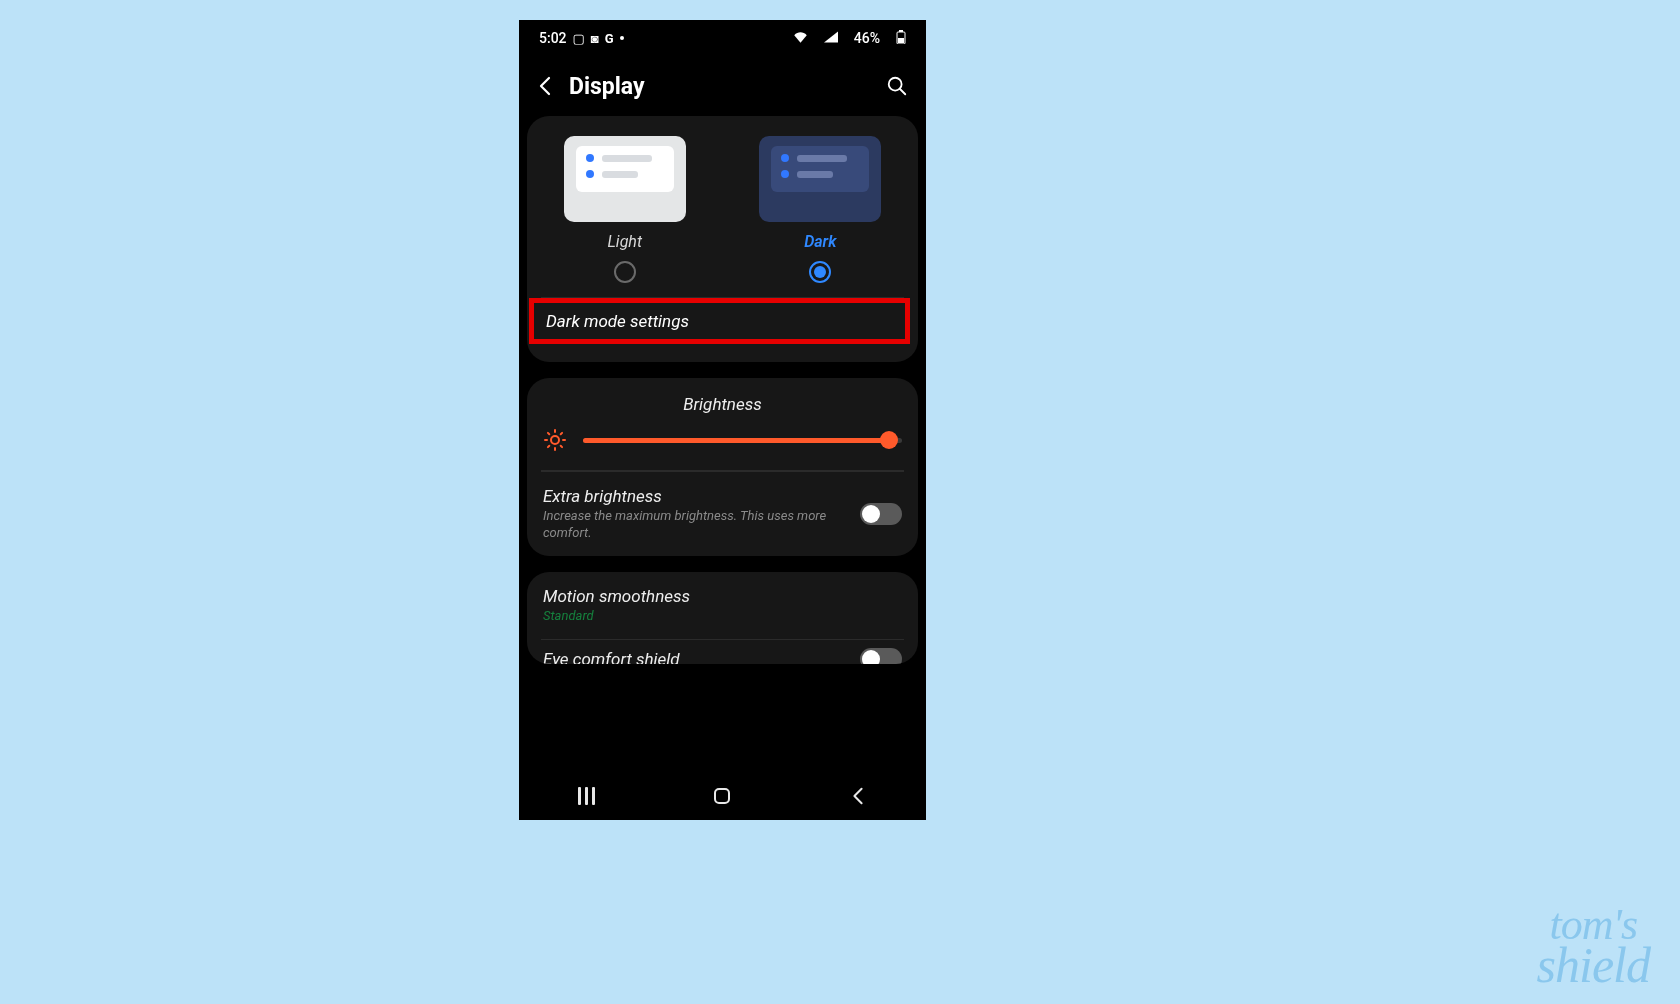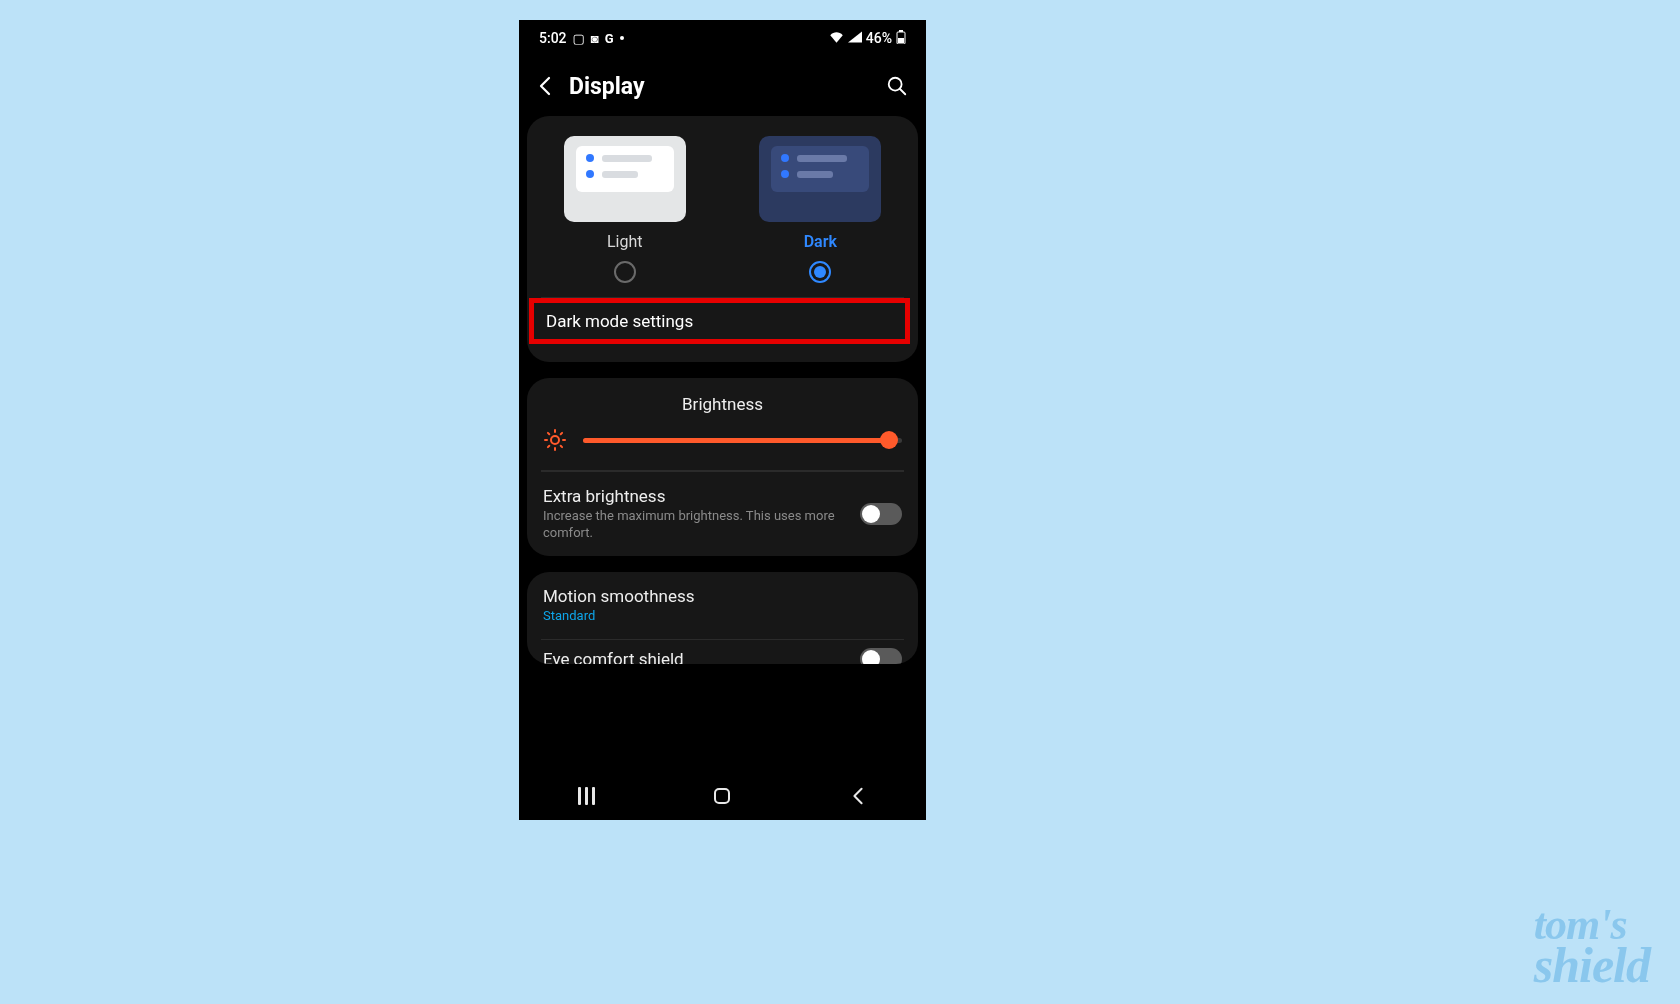--- a/index.html
+++ b/index.html
@@ -11,24 +11,24 @@
     position: relative;
     overflow: hidden;
   }
   .watermark {
     position: absolute;
     right: 30px;
     bottom: 18px;
     color: #8ac7ed;
     font-family: Georgia, serif;
     font-style: italic;
-    font-weight: 700;
+    font-weight: 400;
     font-size: 44px;
     line-height: 0.85;
-    text-align: left;
+    text-align: center;
     letter-spacing: -1px;
   }
   .watermark .line2 { font-size: 50px; }
   .phone {
     position: absolute;
     left: 519px;
     top: 20px;
     width: 407px;
     height: 800px;
     background: #000;
@@ -38,34 +38,34 @@
   .statusbar {
     height: 36px;
     display: flex;
     align-items: center;
     justify-content: space-between;
     padding: 0 20px;
     font-size: 14px;
     font-weight: 500;
   }
   .statusbar .left { display: flex; align-items: center; gap: 6px; }
-  .statusbar .right { display: flex; gap: 4px; }
+  .statusbar .right { display: flex; gap: 16px; }
   .glyph { font-size: 13px; line-height: 1; }
   .dot4 { width:4px; height:4px; border-radius:50%; background:#fff; display:inline-block; }
   .appbar {
     height: 60px;
     display: flex;
     align-items: center;
     padding: 0 16px 0 16px;
     gap: 14px;
   }
   .back-chevron { width: 20px; height: 22px; display:flex;align-items:center;justify-content:center; }
   .title { font-size: 23px; font-weight: 700; flex: 1; }
   .search-btn { width: 26px; height: 26px; display:flex;align-items:center;justify-content:center; }
-  .content { padding: 0 8px; }
+  .content { padding: 0 8px; font-style: italic; }
   .card {
     background: #171717;
     border-radius: 22px;
     margin-bottom: 16px;
     padding: 0;
     overflow: hidden;
   }
   .theme-row { display:flex; gap:20px; padding: 20px 10px 14px 10px; }
   .theme-opt { flex:1; display:flex; flex-direction:column; align-items:center; gap:10px; }
   .theme-preview {
@@ -100,21 +100,21 @@
   .item-row {
     padding: 14px 16px;
     display:flex;
     align-items:center;
     justify-content:space-between;
     gap: 12px;
   }
   .item-text { flex:1; }
   .item-title { font-size: 17px; color:#eee; }
   .item-sub { font-size: 13px; color:#8a8a8a; margin-top:2px; line-height:1.3; }
-  .item-sub.blue { color:#0ea5e9; }
+  .item-sub.blue { color:#15803d; }
   .highlight-box {
     border: 5px solid #e60000;
     margin: 0 8px 18px 2px;
     padding: 8px 12px;
   }
   .highlight-box .item-title { font-size: 17px; color:#fff; }
   .brightness-block { padding: 16px 16px 8px 16px; text-align: center; }
   .brightness-label { font-size: 17px; color:#eee; margin-bottom: 14px; }
   .slider-row { display:flex; align-items:center; gap:16px; padding-bottom: 10px; }
   .sun-icon { width:24px; height:24px; color:#ff5a2b; }

